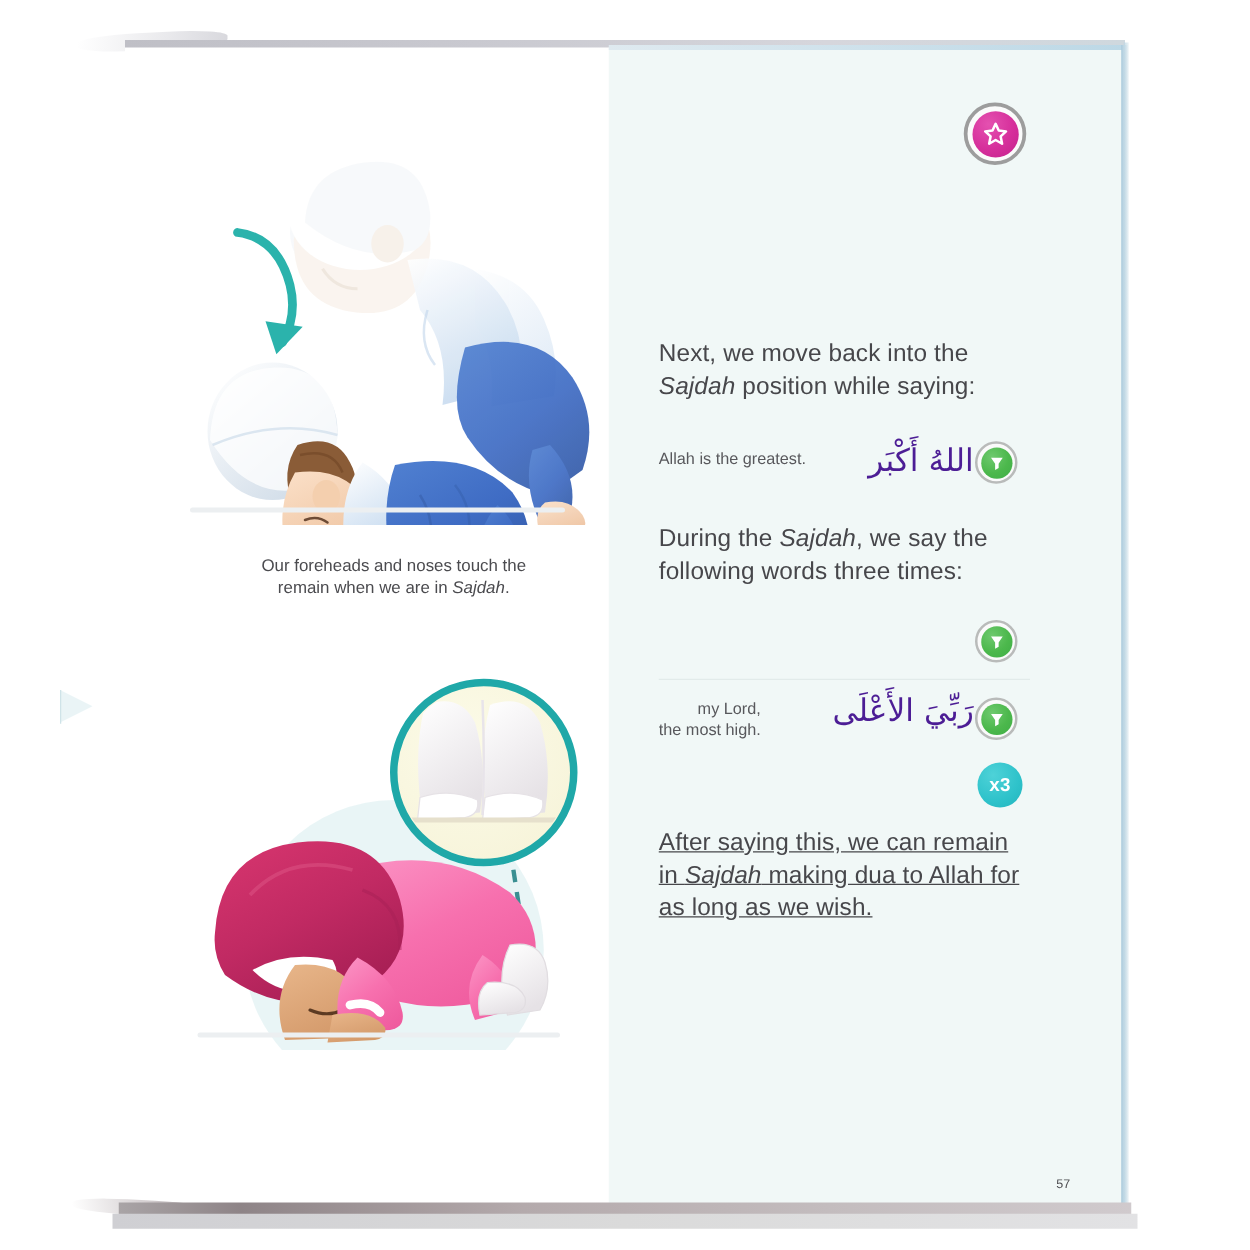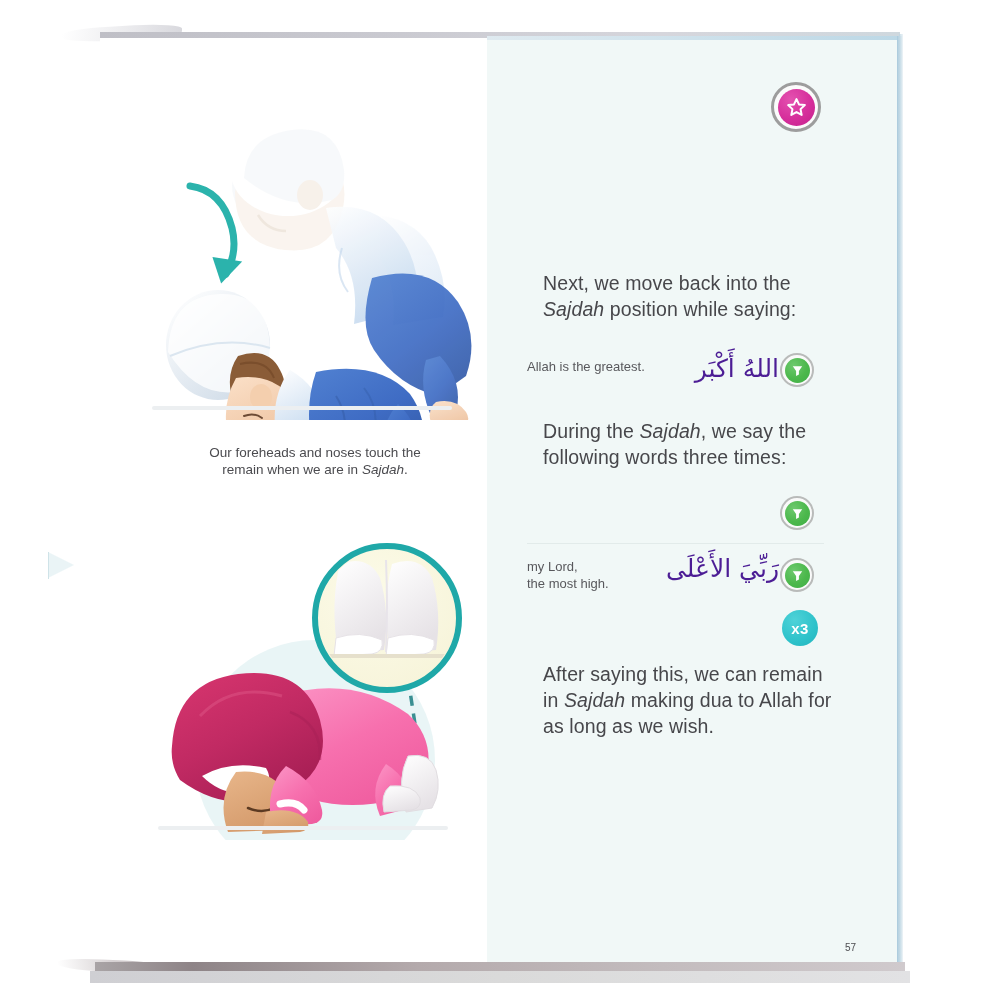--- a/index.html
+++ b/index.html
@@ -40,21 +40,21 @@
       opacity:.85;}
   .page-curl-line{position:absolute;left:48px;top:552px;width:1px;height:27px;background:#cfe3e8;}
 
   
   .illus{position:absolute;}
   .caption{position:absolute;text-align:center;color:#4b4b4f;font-size:13.5px;line-height:17px;
       font-family:"Liberation Sans",sans-serif;}
   .caption i{font-style:italic;}
 
   
-  .rtext{position:absolute;color:#47474b;font-size:19.5px;line-height:26px;letter-spacing:.1px;margin-left:16px;}
+  .rtext{position:absolute;color:#47474b;font-size:19.5px;line-height:26px;letter-spacing:.1px;}
   .rtext i{font-style:italic;}
 
   .dua-row{position:absolute;left:527px;width:300px;height:52px;}
   .dua-en{position:absolute;left:0;top:0;color:#58585c;font-size:13px;line-height:17px;}
   .dua-ar{position:absolute;right:48px;top:-4px;color:#4c1d95;font-size:25px;
       font-family:"DejaVu Sans",sans-serif;direction:rtl;white-space:nowrap;}
 
   .divider{position:absolute;left:527px;width:297px;height:1px;background:#e2ebea;}
 
   
@@ -286,36 +286,36 @@
   <div class="spk" style="left:780px;top:496px;">
     <div class="inner">
       <svg width="15" height="15" viewBox="0 0 16 16">
         <path d="M3 3.4 h10 l-3.5 5.2 v3.6 l-3 1.6 v-5.2z" fill="#ffffff"></path>
       </svg>
     </div>
   </div>
 
   <div class="divider" style="top:543px;"></div>
 
-  <div class="dua-row" style="top:558px;">
+  <div class="dua-row" style="top:558px;text-align:right;">
     <div class="dua-en">
       <span>my Lord,</span><br>
       <span>the most high.</span>
     </div>
     <div class="dua-ar">رَبِّيَ الأَعْلَى</div>
   </div>
   <div class="spk" style="left:780px;top:558px;">
     <div class="inner">
       <svg width="15" height="15" viewBox="0 0 16 16">
         <path d="M3 3.4 h10 l-3.5 5.2 v3.6 l-3 1.6 v-5.2z" fill="#ffffff"></path>
       </svg>
     </div>
   </div>
 
   <div class="x3">x3</div>
 
-  <div class="rtext" style="left:527px;top:661px;width:290px;">
+  <div class="rtext" style="left:527px;top:661px;width:290px;text-decoration:underline;">
     <span>After saying this, we can remain in </span><i>Sajdah</i><span> making dua to Allah for as long as we wish.</span>
   </div>
 
   <div class="pagenum">57</div>
 
 </div>
 
 </body></html>

